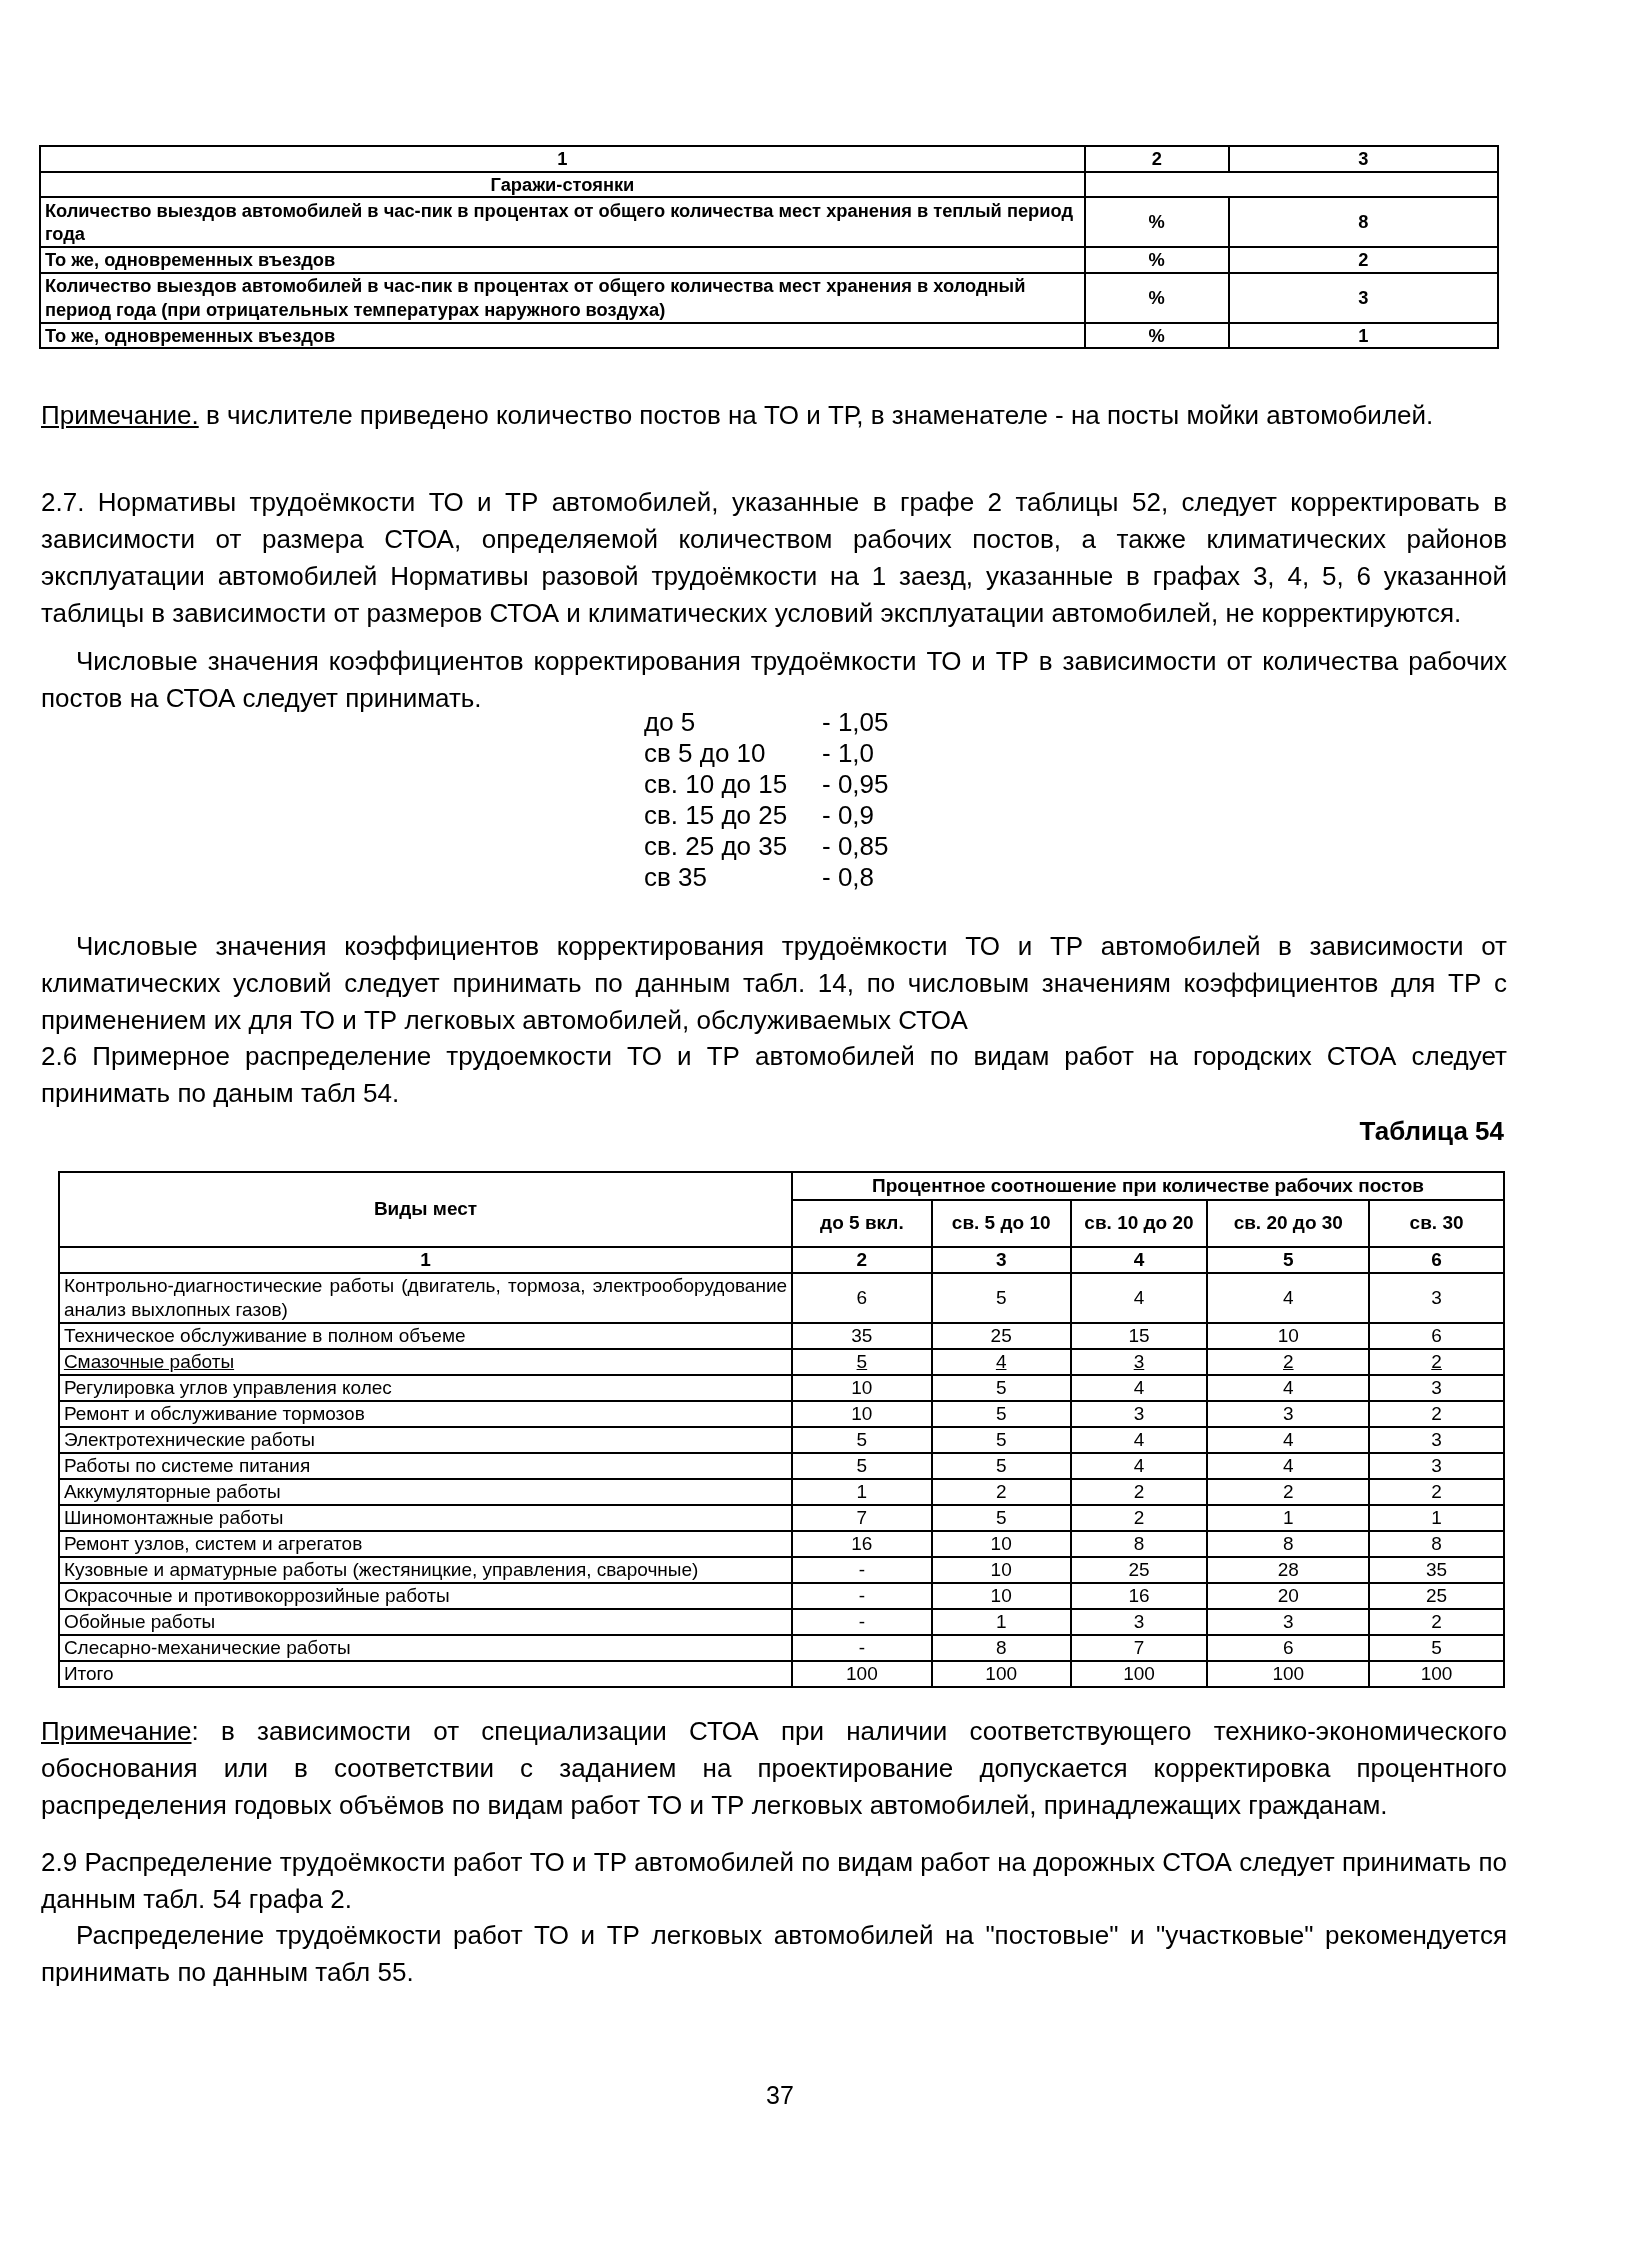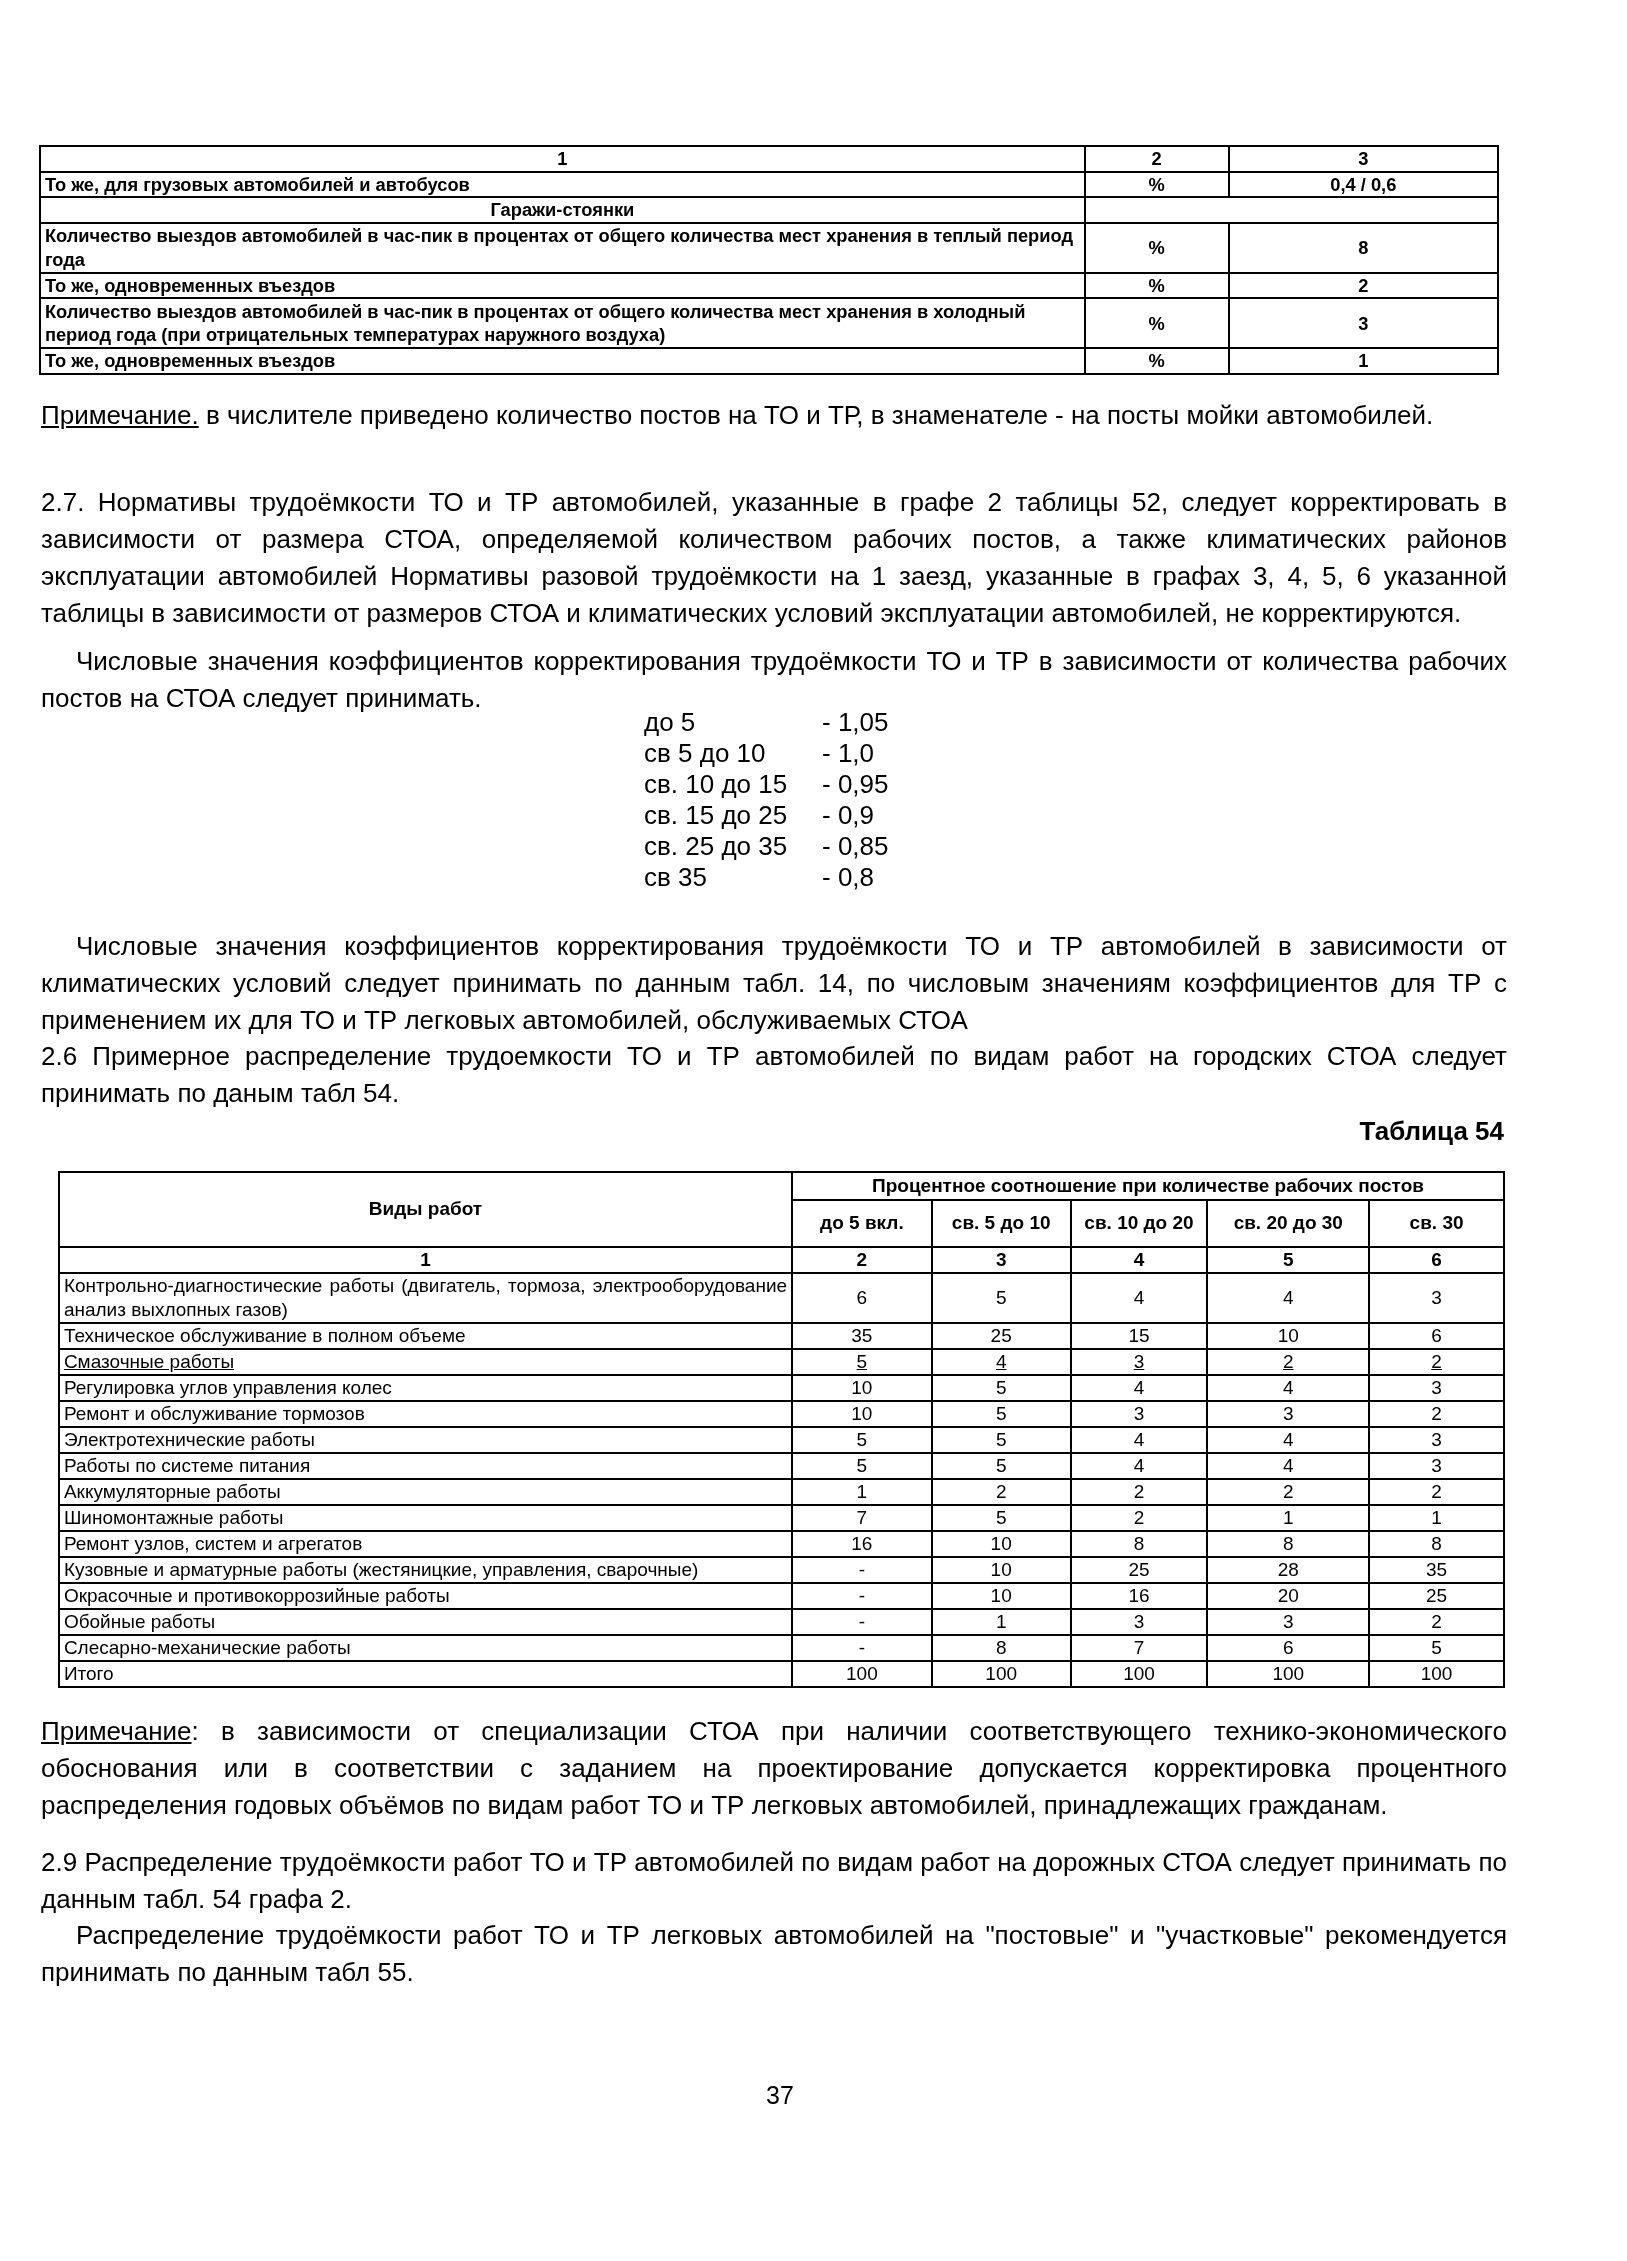--- a/index.html
+++ b/index.html
@@ -36,25 +36,20 @@
       <col style="width:144px">
       <col style="width:270px">
     </colgroup>
   <tbody>
       <tr style="height:25px">
     <td class="c">1</td>
     <td class="c">2</td>
     <td class="c">3</td>
   </tr>
   <tr style="height:25px">
-    <td>То же, для грузовых автомобилей и автобусов</td>
-    <td class="c">%</td>
-    <td class="c">0,4 / 0,6</td>
-  </tr>
-  <tr style="height:25px">
     <td class="c">Гаражи-стоянки</td>
     <td colspan="2"></td>
   </tr>
   <tr style="height:50px">
     <td>Количество выездов автомобилей в час-пик в процентах от общего количества мест хранения в теплый период года</td>
     <td class="c">%</td>
     <td class="c">8</td>
   </tr>
   <tr style="height:25px">
     <td>То же, одновременных въездов</td>
@@ -119,21 +114,21 @@
   <colgroup>
     <col style="width:734px">
       <col style="width:140px">
       <col style="width:139px">
       <col style="width:137px">
       <col style="width:162px">
       <col style="width:135px">
   </colgroup>
   <tbody>
       <tr style="height:27.5px">
-    <td rowspan="2" class="h">Виды работ</td>
+    <td rowspan="2" class="h">Виды мест</td>
     <td colspan="5" class="h">Процентное соотношение при количестве рабочих постов</td>
   </tr>
   <tr style="height:47px">
     <td class="h">до 5 вкл.</td>
     <td class="h">св. 5 до  10</td>
     <td class="h">св. 10 до 20</td>
     <td class="h">св. 20 до 30</td>
     <td class="h">св. 30</td>
   </tr>
   <tr style="height:25px">

